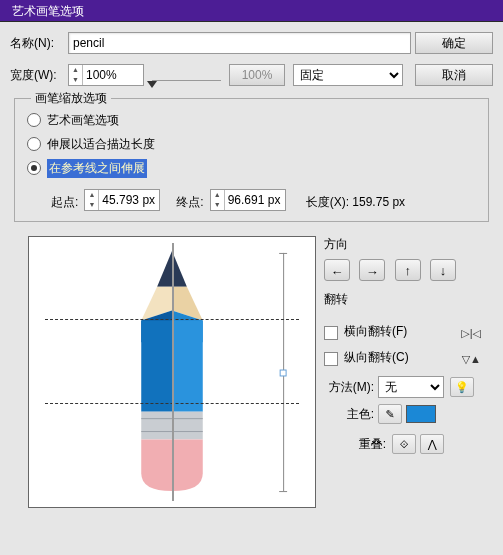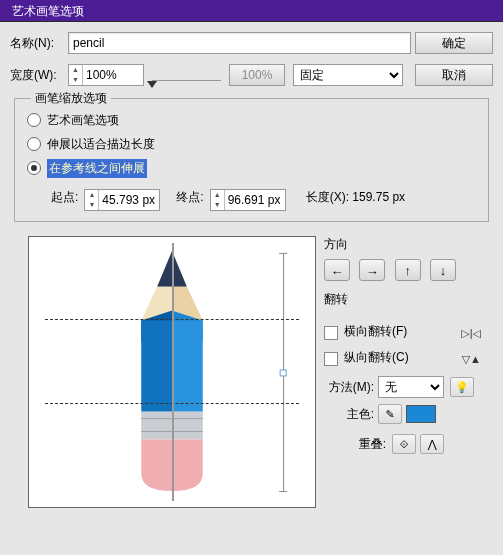--- a/index.html
+++ b/index.html
@@ -15,21 +15,21 @@
 .stepbox .stepbtns{width:14px;display:flex;flex-direction:column;border-right:1px solid #bbb}
 .stepbox .stepbtns span{flex:1;text-align:center;font-size:7px;line-height:9px;cursor:pointer;color:#555}
 .stepbox input{border:0;padding:0 3px;width:60px;background:transparent}
 .sel{height:22px;border:1px solid #999;background:#fff;padding:0 2px}
 .tri{display:inline-block;width:0;height:0;border-left:5px solid transparent;border-right:5px solid transparent;border-top:7px solid #333;margin:0 auto}
 .fieldset{border:1px solid #aaa;margin:12px 4px 8px 4px;padding:8px 12px 10px 12px;position:relative}
 .fieldset .legend{position:absolute;top:-9px;left:16px;background:#e6e6e6;padding:0 4px}
 .radio-row{display:flex;align-items:center;height:22px;margin:2px 0}
 .radio-circle{width:14px;height:14px;border:1px solid #666;border-radius:50%;margin-right:6px;display:flex;align-items:center;justify-content:center;background:#fff}
 .radio-dot{width:6px;height:6px;background:#333;border-radius:50%}
-.measure-row{display:flex;align-items:flex-start;gap:6px;margin:10px 0 0 24px}
+.measure-row{display:flex;align-items:flex-end;gap:6px;margin:10px 0 0 24px}
 .bottom{display:flex;gap:8px;padding:6px 10px 0 18px}
 .preview{width:288px;height:272px;border:1px solid #666;background:#fff;box-shadow:inset 0 0 0 1px #fff;position:relative}
 .canvas{position:absolute;left:16px;top:6px;right:16px;bottom:6px}
 .dashed{position:absolute;left:0;right:0;border-top:1px dashed #333}
 .side{flex:1}
 .grp{margin-bottom:10px}
 .grp .title{margin-bottom:6px}
 .dirbtn{width:26px;height:22px;background:linear-gradient(#f5f5f5,#d8d8d8);border:1px solid #9a9a9a;border-radius:3px;margin-right:6px;cursor:pointer;display:inline-flex;align-items:center;justify-content:center;font-size:13px}
 .chkrow{display:flex;align-items:flex-end;height:26px}
 .chkbox{width:14px;height:14px;border:1px solid #888;background:#fff;margin-right:6px}

